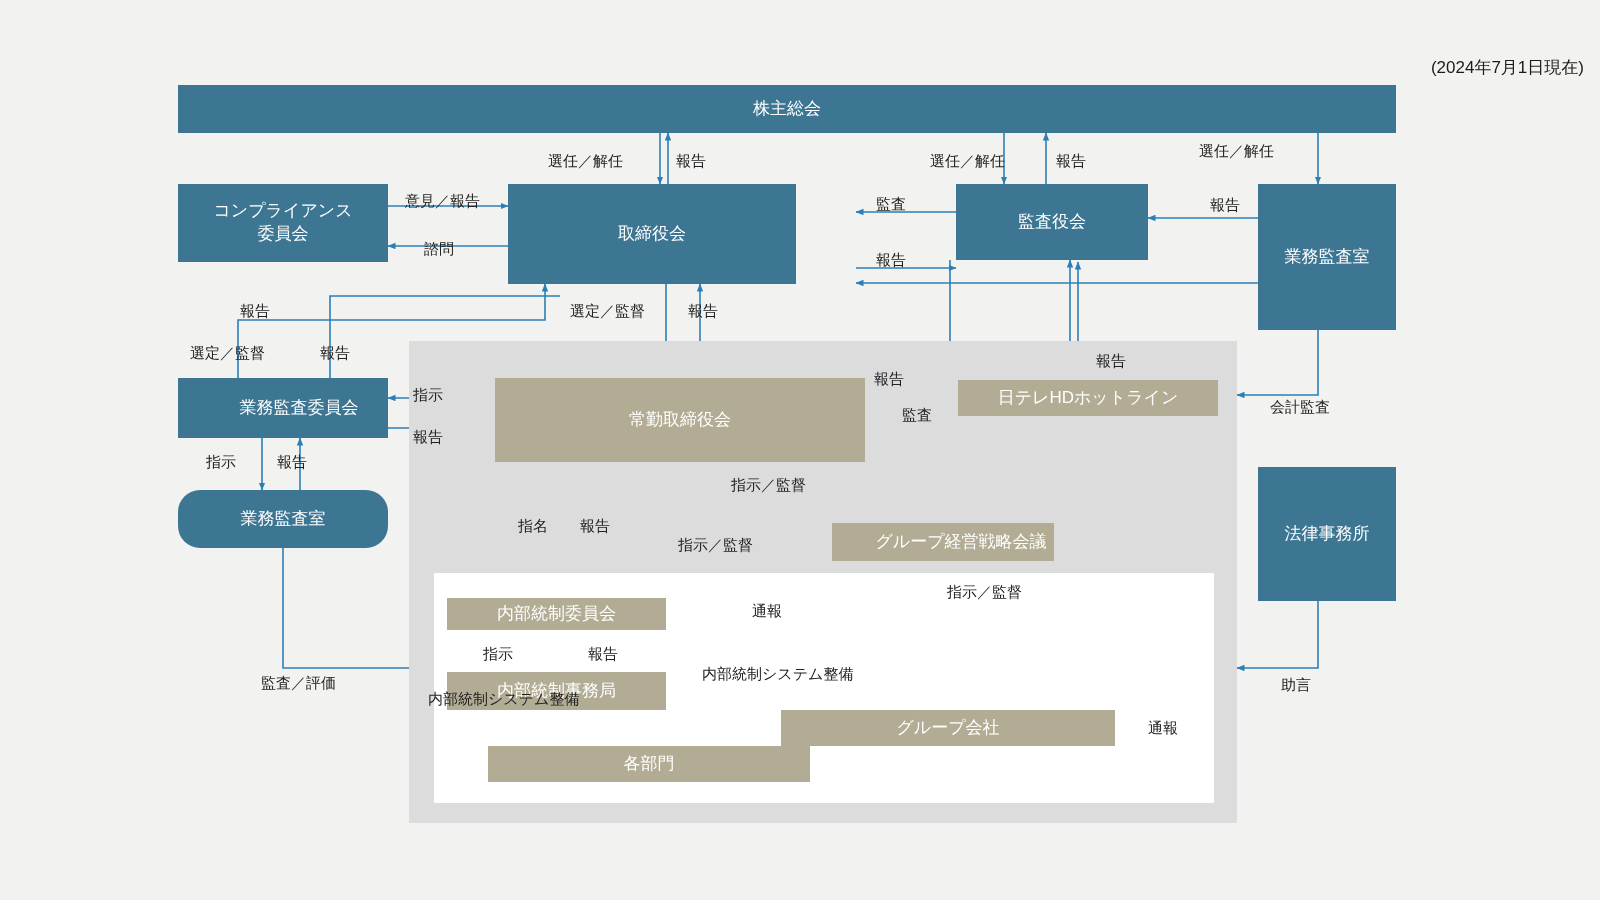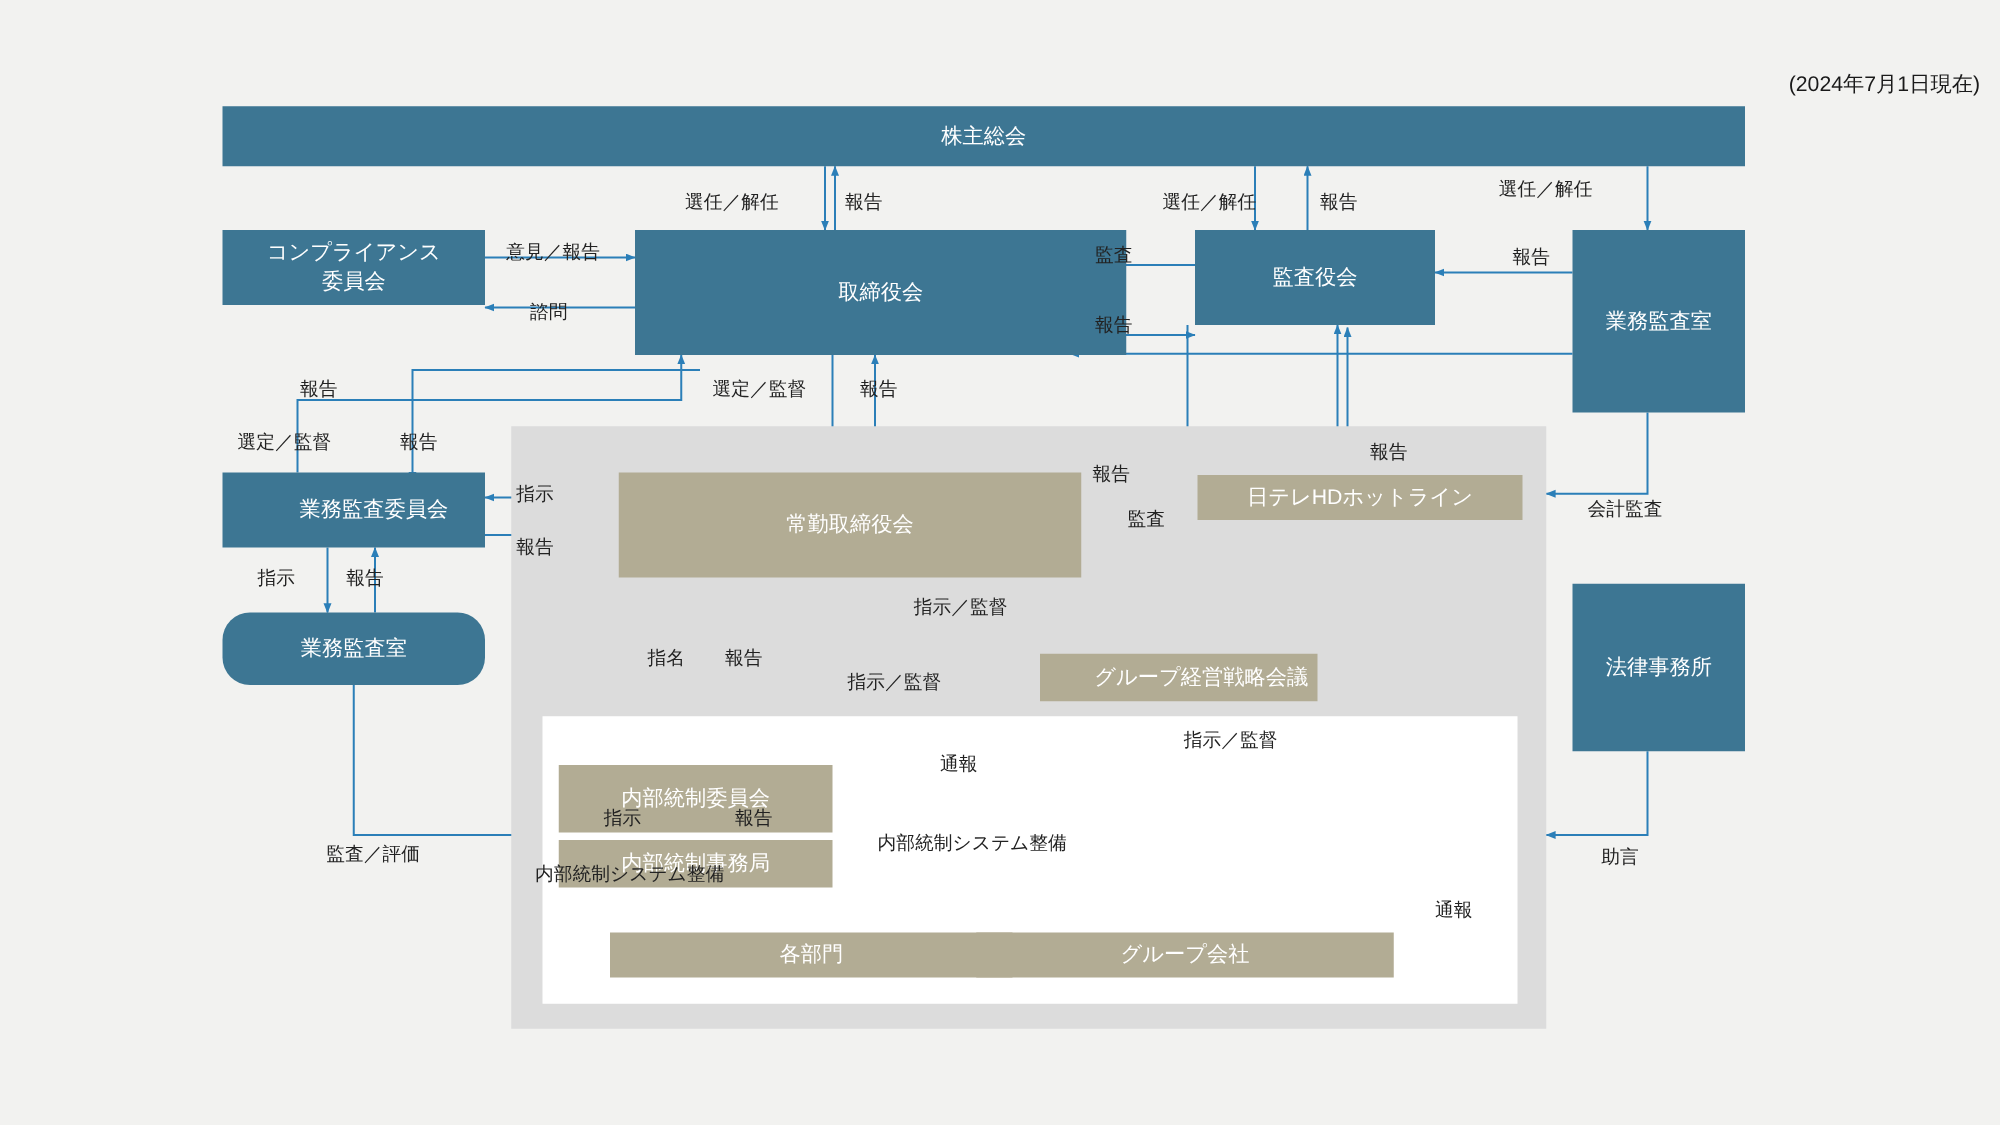--- a/index.html
+++ b/index.html
@@ -121,35 +121,35 @@
         <path d="M 666 686 L 905 686 L 905 746" fill="none" stroke="#2b7fb8" stroke-width="1.6" marker-end="url(#arrowend)"></path>
         <path d="M 700 746 L 700 620 L 1086 620 L 1086 416" fill="none" stroke="#2b7fb8" stroke-width="1.6" marker-end="url(#arrowend)"></path>
         <path d="M 1115 764 L 1145 764 L 1145 416" fill="none" stroke="#2b7fb8" stroke-width="1.6" marker-end="url(#arrowend)"></path>
         <path d="M 1318 330 L 1318 395 L 1237 395" fill="none" stroke="#2b7fb8" stroke-width="1.6" marker-end="url(#arrowend)"></path>
         <path d="M 1318 601 L 1318 668 L 1237 668" fill="none" stroke="#2b7fb8" stroke-width="1.6" marker-end="url(#arrowend)"></path>
       </g>
   </svg>
 
   <div id="nodes">
       <div class="node blue" style="left: 178px; top: 85px; width: 1218px; height: 48px;">株主総会</div>
-      <div class="node blue" style="left: 178px; top: 184px; width: 210px; height: 60px;">コンプライアンス
+      <div class="node blue" style="left: 178px; top: 184px; width: 210px; height: 78px;">コンプライアンス
 委員会</div>
-      <div class="node blue" style="left: 508px; top: 184px; width: 393px; height: 100px;">取締役会</div>
+      <div class="node blue" style="left: 508px; top: 184px; width: 288px; height: 100px;">取締役会</div>
       <div class="node blue" style="left: 956px; top: 184px; width: 192px; height: 76px;">監査役会</div>
       <div class="node blue" style="left: 1258px; top: 184px; width: 138px; height: 146px;">業務監査室</div>
       <div class="node blue" style="left: 178px; top: 378px; width: 210px; height: 60px; padding-left: 32px;">業務監査委員会</div>
       <div class="node blue" style="left: 178px; top: 490px; width: 210px; height: 58px; border-radius: 22px;">業務監査室</div>
       <div class="node tan" style="left: 495px; top: 378px; width: 370px; height: 84px;">常勤取締役会</div>
       <div class="node tan" style="left: 958px; top: 380px; width: 260px; height: 36px;">日テレHDホットライン</div>
       <div class="node tan" style="left: 832px; top: 523px; width: 222px; height: 38px; padding-left: 36px;">グループ経営戦略会議</div>
       <div class="node blue" style="left: 1258px; top: 467px; width: 138px; height: 134px;">法律事務所</div>
-      <div class="node tan" style="left: 447px; top: 612px; width: 219px; height: 54px;">内部統制委員会</div>
+      <div class="node tan" style="left: 447px; top: 598px; width: 219px; height: 32px;">内部統制委員会</div>
       <div class="node tan" style="left: 447px; top: 672px; width: 219px; height: 38px;">内部統制事務局</div>
       <div class="node tan" style="left: 447px; top: 746px; width: 322px; height: 36px; margin-left: 41px;">各部門</div>
-      <div class="node tan" style="left: 781px; top: 746px; width: 334px; height: 36px;">グループ会社</div>
+      <div class="node tan" style="left: 781px; top: 710px; width: 334px; height: 36px;">グループ会社</div>
     </div>
   <div id="labels">
       <div class="edge-label" style="left: 548px; top: 152px;">選任／解任</div>
       <div class="edge-label" style="left: 676px; top: 152px;">報告</div>
       <div class="edge-label" style="left: 930px; top: 152px;">選任／解任</div>
       <div class="edge-label" style="left: 1056px; top: 152px;">報告</div>
       <div class="edge-label" style="left: 1199px; top: 142px;">選任／解任</div>
       <div class="edge-label" style="left: 405px; top: 192px;">意見／報告</div>
       <div class="edge-label" style="left: 424px; top: 240px;">諮問</div>
       <div class="edge-label" style="left: 876px; top: 195px;">監査</div>

